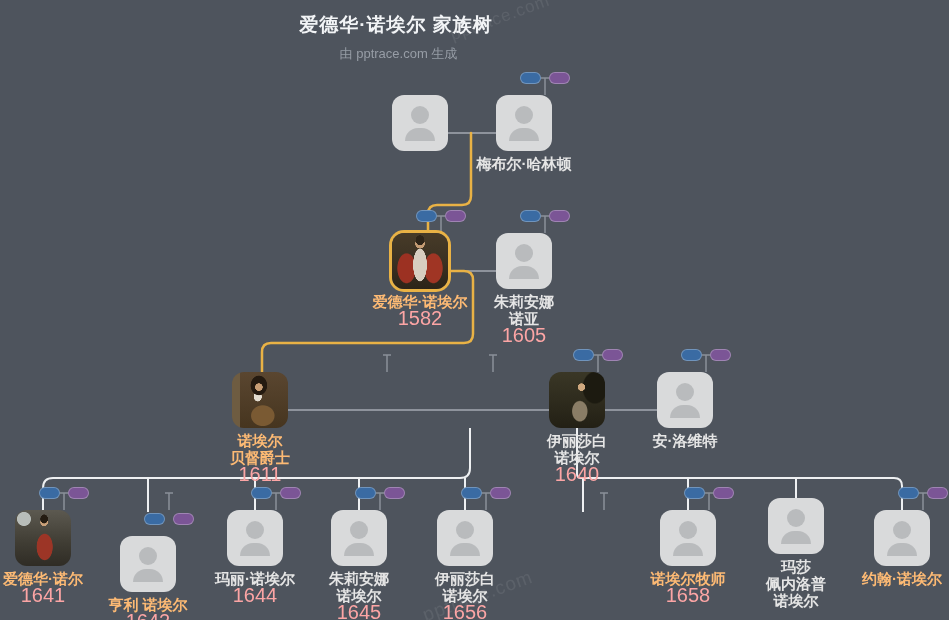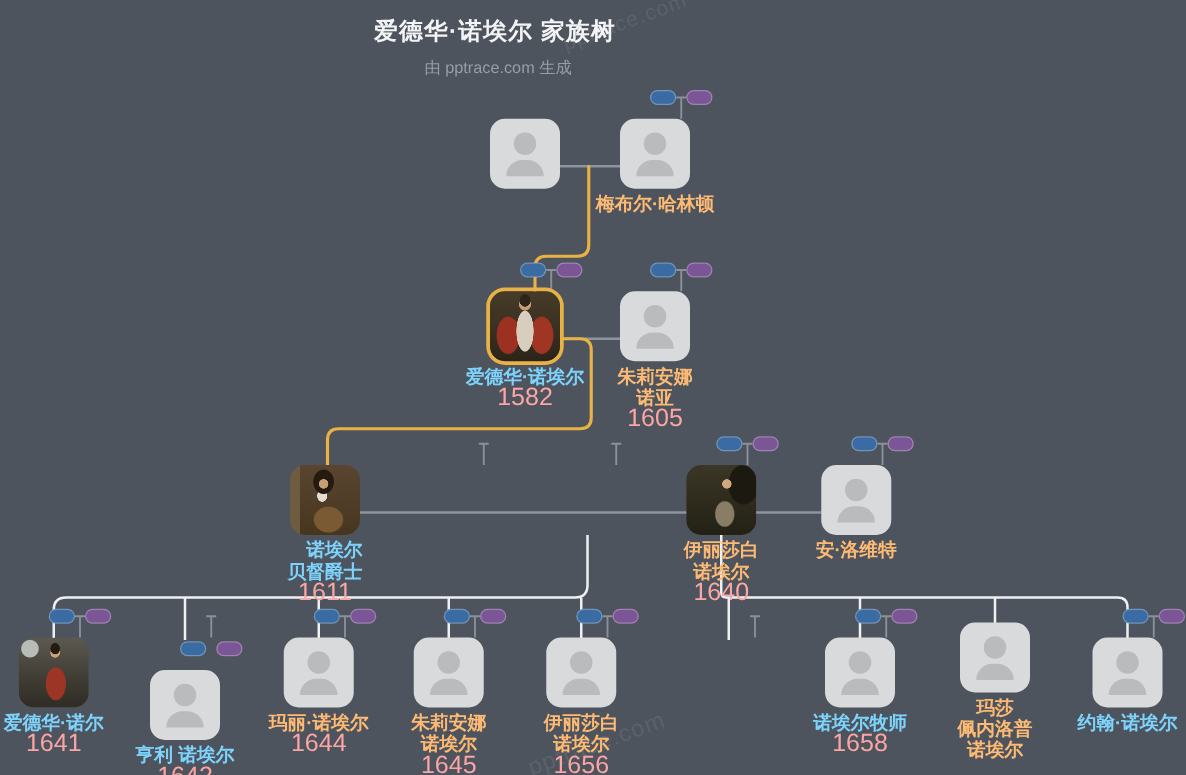--- a/index.html
+++ b/index.html
@@ -91,22 +91,22 @@
     position:absolute;width:21px;height:12px;border-radius:6px;
     border:1px solid rgba(255,255,255,0.28);box-sizing:border-box;cursor:pointer;
   }
   .pill-blue{left:66px;top:-23px;background:#3a6ba3;}
   .pill-purple{left:95px;top:-23px;background:#7b5596;}
   
   .plabel{
     margin-top:4px;font-size:15px;font-weight:bold;line-height:17px;
     text-align:center;white-space:pre-line;
   }
-  .plabel.blue{color:#7dd3fc;text-align:right;}
-  .plabel.pink{color:#fdba74;}
+  .plabel.blue{color:#fdba74;}
+  .plabel.pink{color:#e5e5e5;}
   .pyear{
     margin-top:0;font-size:20px;line-height:17px;color:#fca5a5;text-align:center;
   }
 </style>
 </head>
 <body>
 
 <div class="stage">
 
   <div class="watermark wm1">pptrace.com</div>

